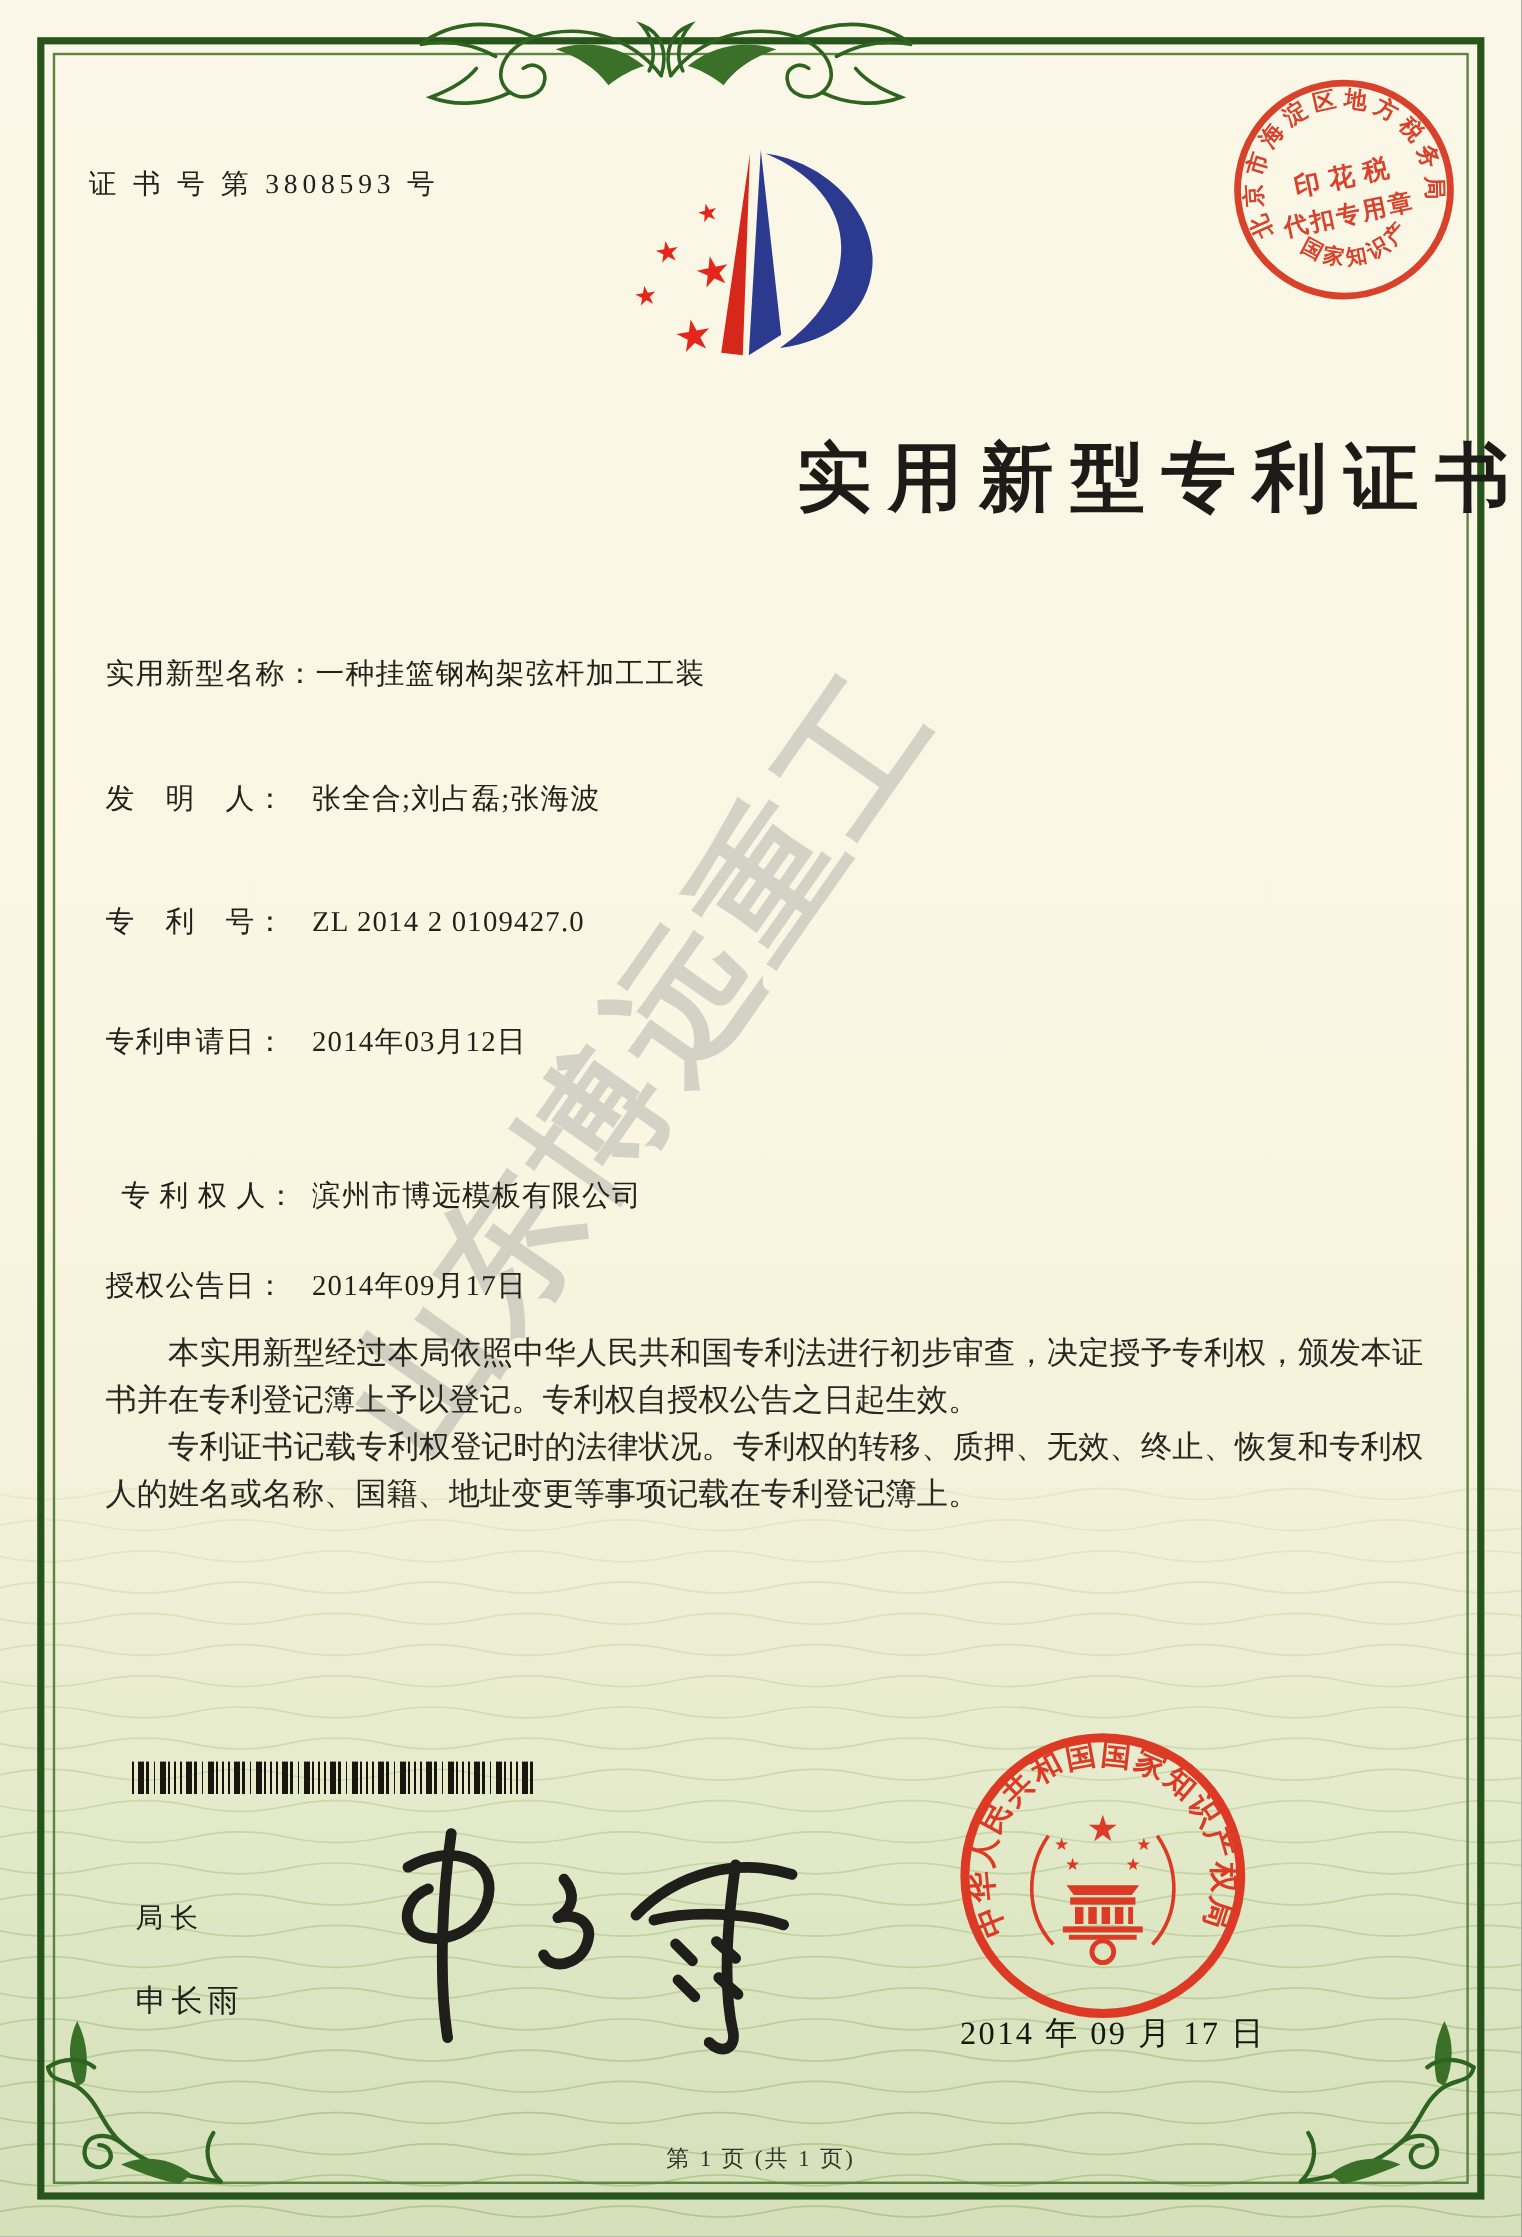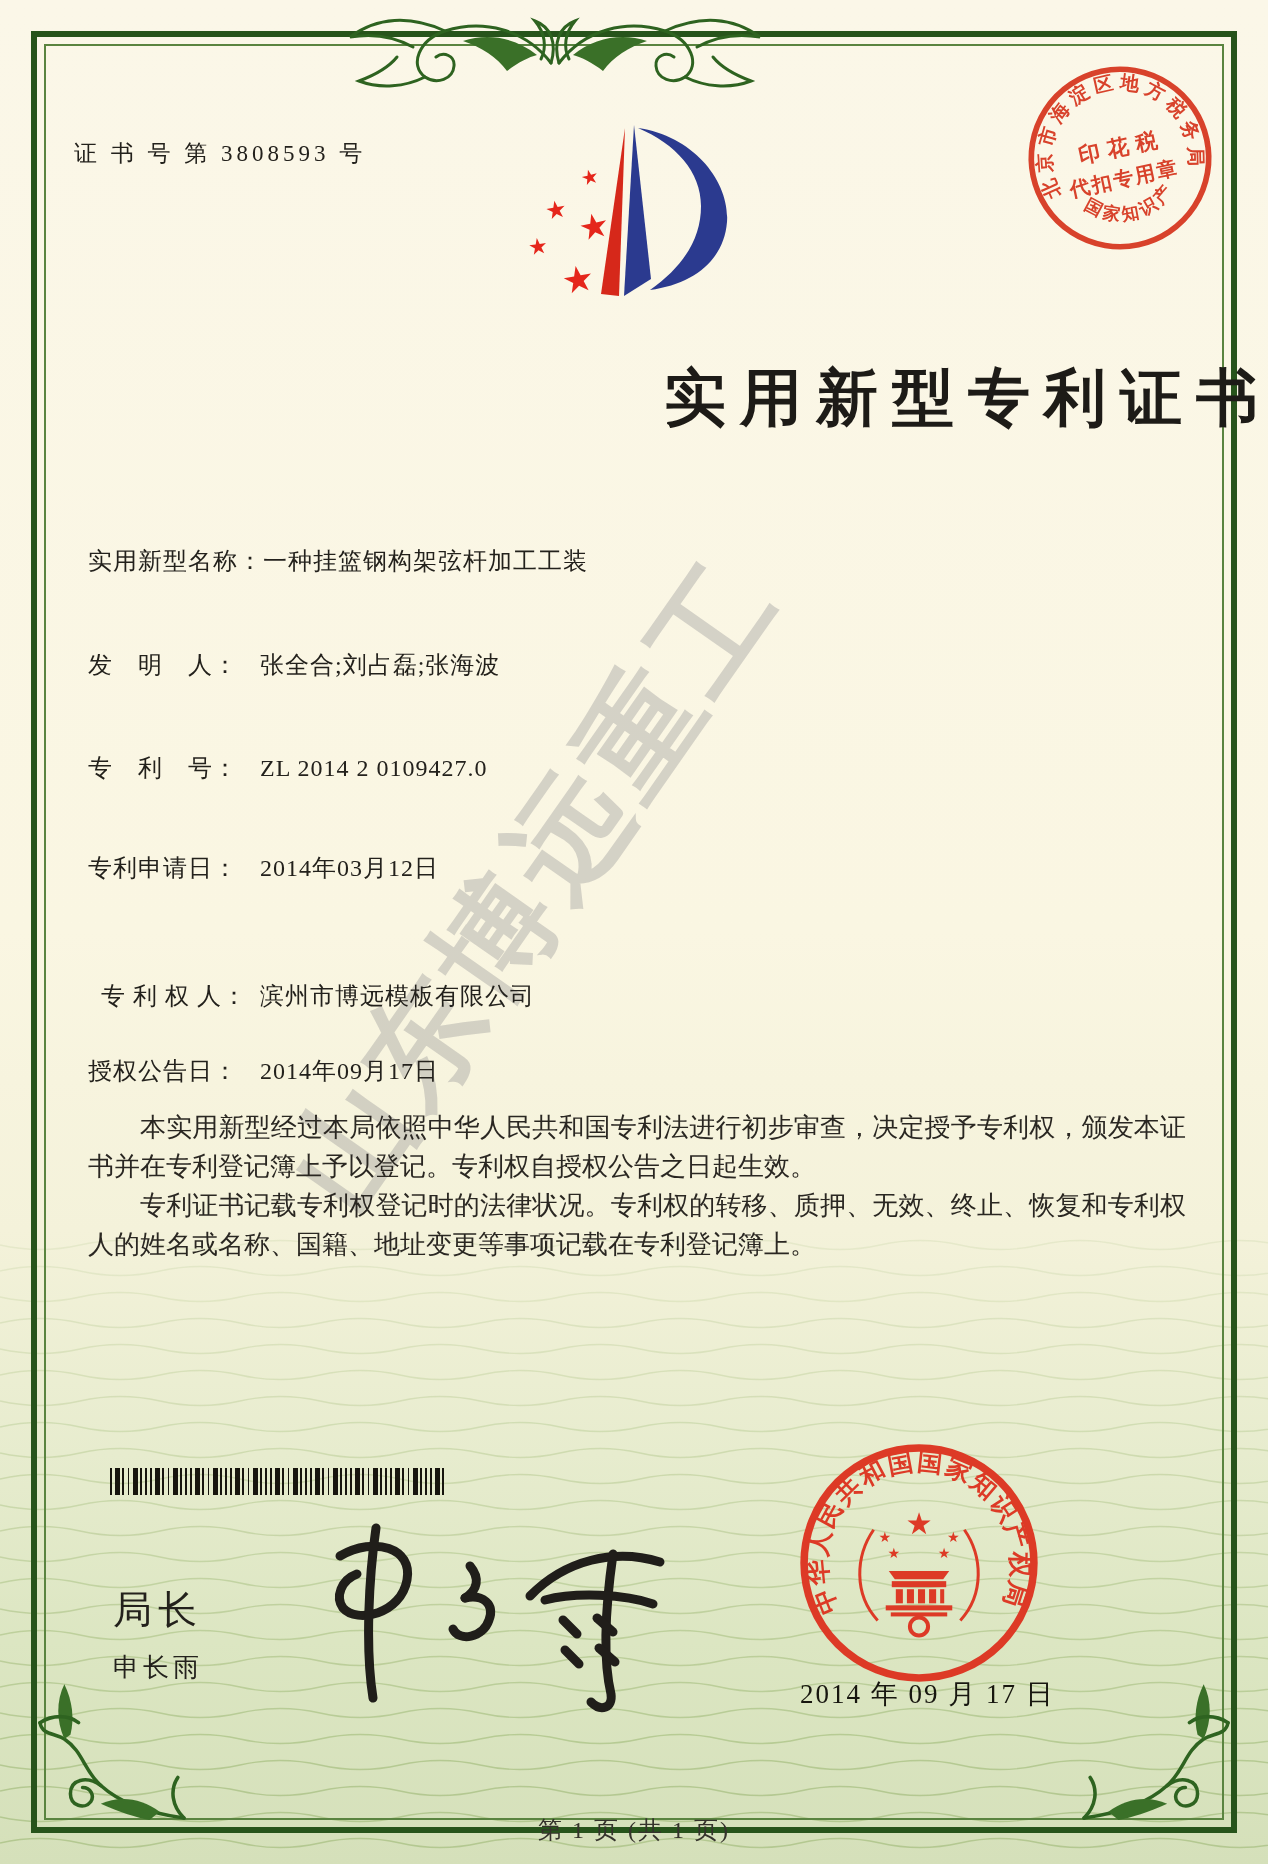--- a/index.html
+++ b/index.html
@@ -52,26 +52,26 @@
     position:absolute;left:110px;top:1468px;width:336px;height:27px;z-index:3;
     background:repeating-linear-gradient(90deg,
       #17150e 0 2px,transparent 2px 5px,
       #17150e 5px 10px,transparent 10px 12px,
       #17150e 12px 14px,transparent 14px 18px,
       #17150e 18px 19px,transparent 19px 23px,
       #17150e 23px 28px,transparent 28px 30px,
       #17150e 30px 32px,transparent 32px 35px,
       #17150e 35px 37px,transparent 37px 40px);
   }
-  .signer-title{position:absolute;left:113px;top:1583px;font-size:39px;letter-spacing:6px;z-index:3;font-family:"Liberation Sans","DejaVu Sans",sans-serif;}
+  .signer-title{position:absolute;left:113px;top:1583px;font-size:23px;letter-spacing:6px;z-index:3;font-family:"Liberation Sans","DejaVu Sans",sans-serif;}
   .signer-name{position:absolute;left:113px;top:1650px;font-size:26px;letter-spacing:4px;z-index:3;font-family:"Liberation Sans","DejaVu Sans",sans-serif;}
   .signature{position:absolute;left:245px;top:1518px;width:430px;height:205px;z-index:3;}
   .seal{position:absolute;left:793px;top:1437px;width:252px;height:252px;z-index:4;}
   .seal-date{position:absolute;left:800px;top:1676px;width:280px;font-size:27px;letter-spacing:2px;z-index:5;color:#17160f;}
-  .footer{position:absolute;left:0;top:1786px;width:100%;text-align:center;font-size:24px;letter-spacing:2px;z-index:3;color:#35332c;margin-top:28px;}
+  .footer{position:absolute;left:0;top:1786px;width:100%;text-align:center;font-size:19px;letter-spacing:2px;z-index:3;color:#35332c;}
   svg text{font-family:"DejaVu Sans","Liberation Sans",sans-serif;}
 </style>
 </head>
 <body>
 
 <div class="page">
 
   <svg class="waves" id="waves">
       <path d="M0 10 q40 9 80 0 q40 -9 80 0 q40 9 80 0 q40 -9 80 0 q40 9 80 0 q40 -9 80 0 q40 9 80 0 q40 -9 80 0 q40 9 80 0 q40 -9 80 0 q40 9 80 0 q40 -9 80 0 q40 9 80 0 q40 -9 80 0 q40 9 80 0 q40 -9 80 0" fill="none" stroke="#9db874" stroke-width="1.4" opacity="0.15"></path>
       <path d="M0 36 q40 -9 80 0 q40 9 80 0 q40 -9 80 0 q40 9 80 0 q40 -9 80 0 q40 9 80 0 q40 -9 80 0 q40 9 80 0 q40 -9 80 0 q40 9 80 0 q40 -9 80 0 q40 9 80 0 q40 -9 80 0 q40 9 80 0 q40 -9 80 0 q40 9 80 0" fill="none" stroke="#9db874" stroke-width="1.4" opacity="0.17"></path>

